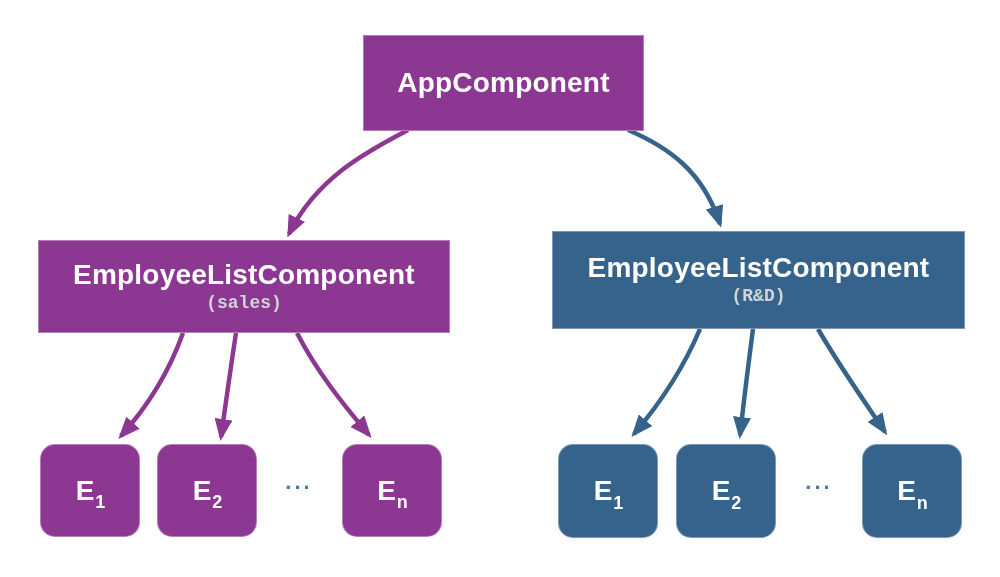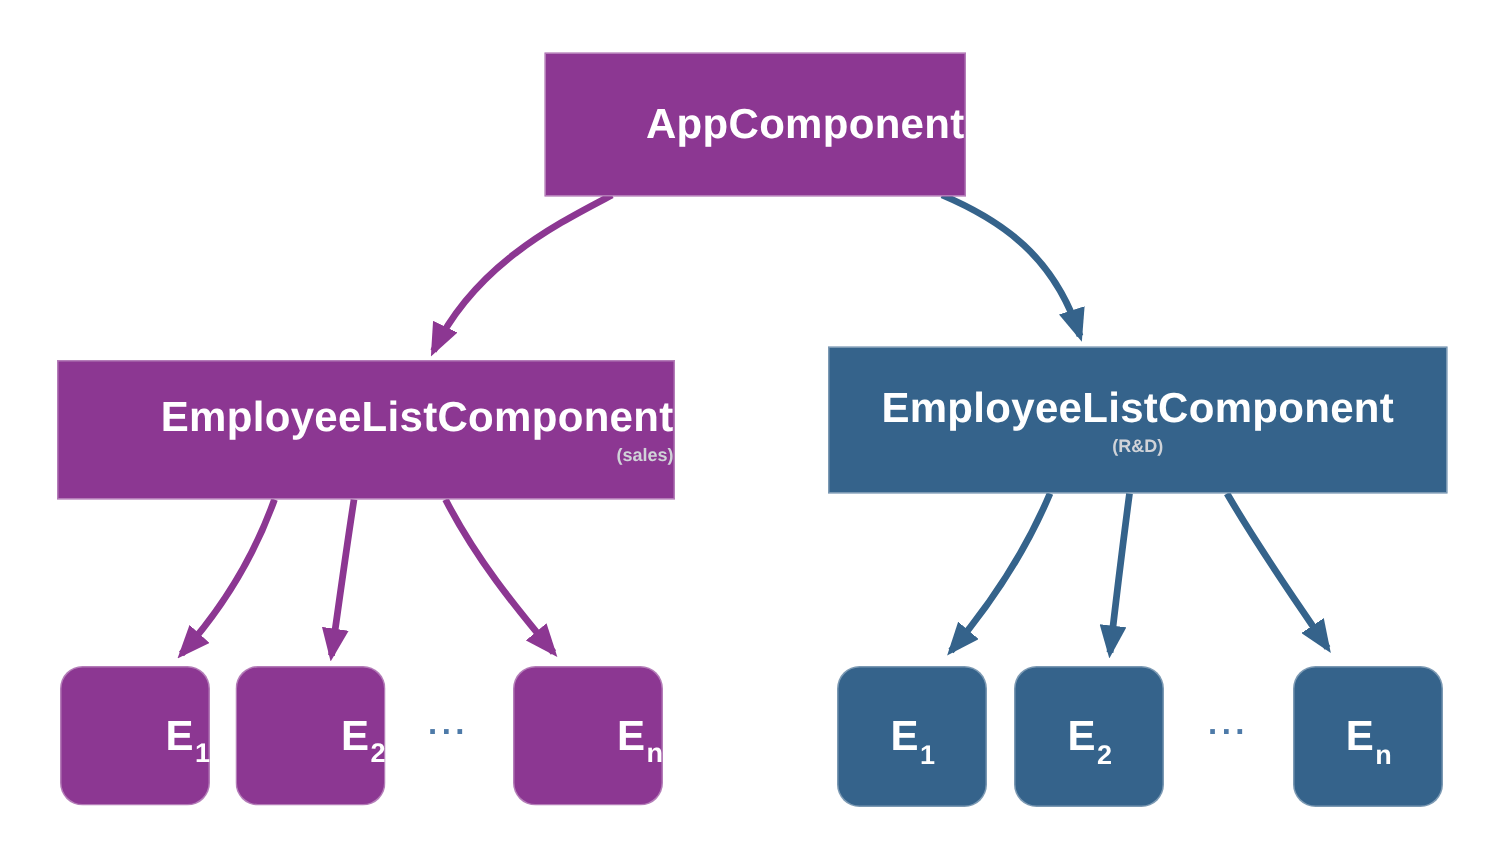--- a/index.html
+++ b/index.html
@@ -27,36 +27,36 @@
   #ah-p path { fill: var(--purple); }
   #ah-b path { fill: var(--blue); }
 
   .node {
     position: absolute; z-index: 2;
     display: flex; flex-direction: column;
     align-items: center; justify-content: center;
     color: var(--white_text); font-weight: bold;
     border: 1px solid rgba(255,255,255,0.35);
   }
-  .node.purple { background: var(--purple); align-items: flex-end; }
+  .node.purple { background: var(--purple); }
   .node.blue   { background: var(--blue); }
 
   .node-app   { left: 363px; top: 35px;  width: 281px; height: 96px; }
   .node-sales { left: 38px;  top: 240px; width: 412px; height: 93px; }
   .node-rnd   { left: 552px; top: 231px; width: 413px; height: 98px; }
 
   .leaf-s1 { left: 40px;  top: 444px; width: 100px; height: 93px; }
   .leaf-s2 { left: 157px; top: 444px; width: 100px; height: 93px; }
   .leaf-sn { left: 342px; top: 444px; width: 100px; height: 93px; }
   .leaf-r1 { left: 558px; top: 444px; width: 100px; height: 94px; }
   .leaf-r2 { left: 676px; top: 444px; width: 100px; height: 94px; }
   .leaf-rn { left: 862px; top: 444px; width: 100px; height: 94px; }
 
   .title    { font-size: 28px; line-height: 1.15; letter-spacing: 0.2px; }
-  .subtitle { font-size: 12px; line-height: 1.2; color: var(--subtitle_text); margin-top: 2px; }
+  .subtitle { font-size: 18px; line-height: 1.2; color: var(--subtitle_text); margin-top: 2px; font-family: Liberation Mono, monospace; }
 
   .leaf { font-size: 28px; border-radius: 15px; }
   .leaf sub { font-size: 18px; line-height: 0; position: relative; top: 2px; left: 1px; }
 
   .dots {
     position: absolute; z-index: 2;
     width: 60px; height: 40px;
     display: flex; align-items: center; justify-content: center;
     color: var(--ellipsis); font-weight: bold;
     font-size: 22px; letter-spacing: 3px;

